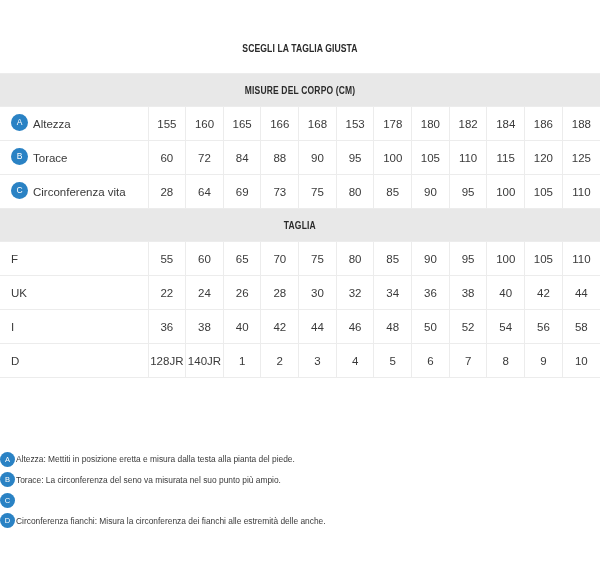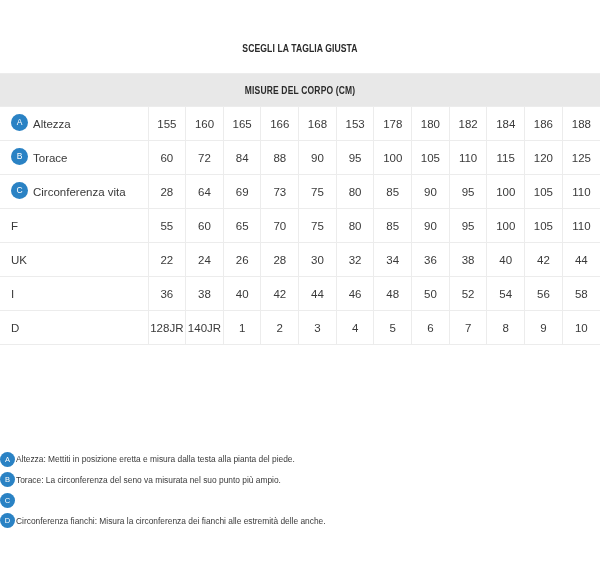--- a/index.html
+++ b/index.html
@@ -93,20 +93,23 @@
         <td>73</td>
         <td>75</td>
         <td>80</td>
         <td>85</td>
         <td>90</td>
         <td>95</td>
         <td>100</td>
         <td>105</td>
         <td>110</td>
       </tr>
+      <tr class="section">
+        <td colspan="13"><span class="section-label">TAGLIA</span></td>
+      </tr>
       <tr>
         <td class="lbl"><span class="lbl-text">F</span></td>
         <td>55</td>
         <td>60</td>
         <td>65</td>
         <td>70</td>
         <td>75</td>
         <td>80</td>
         <td>85</td>
         <td>90</td>

